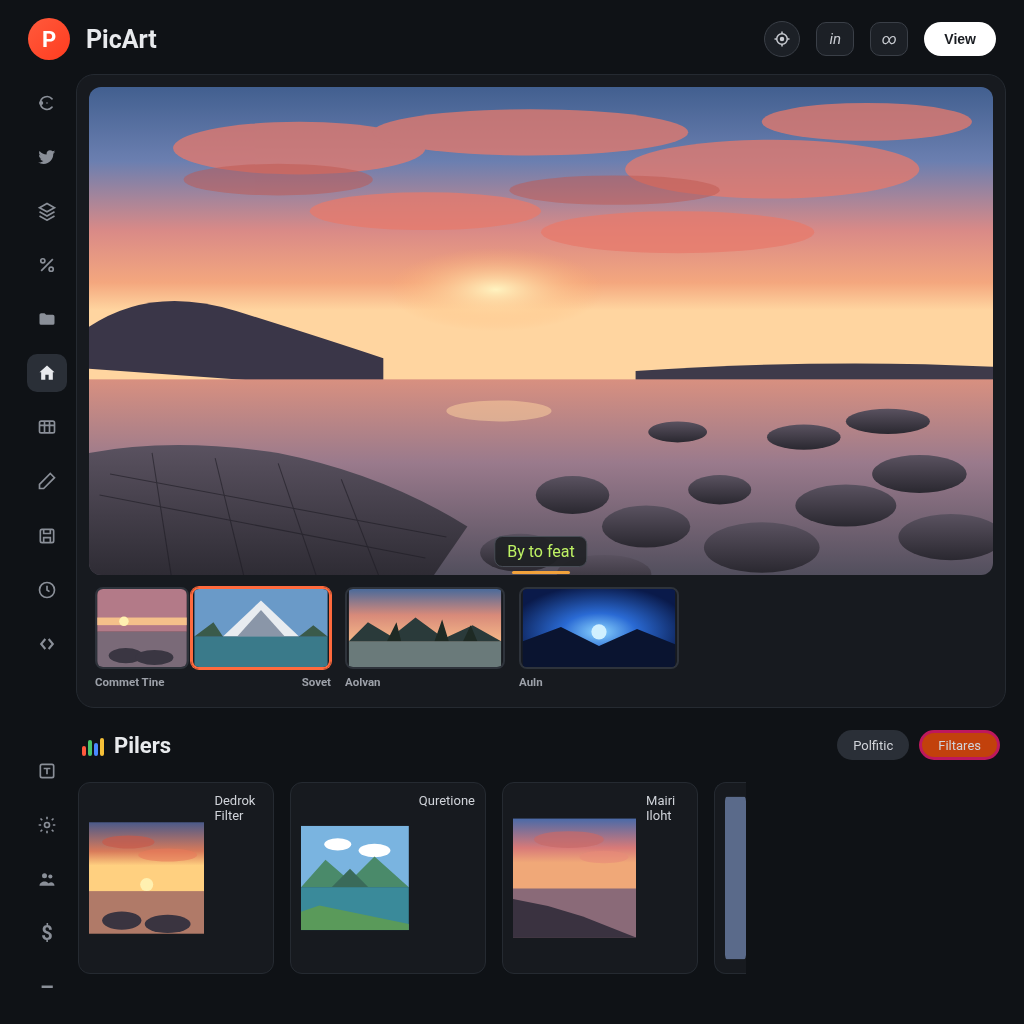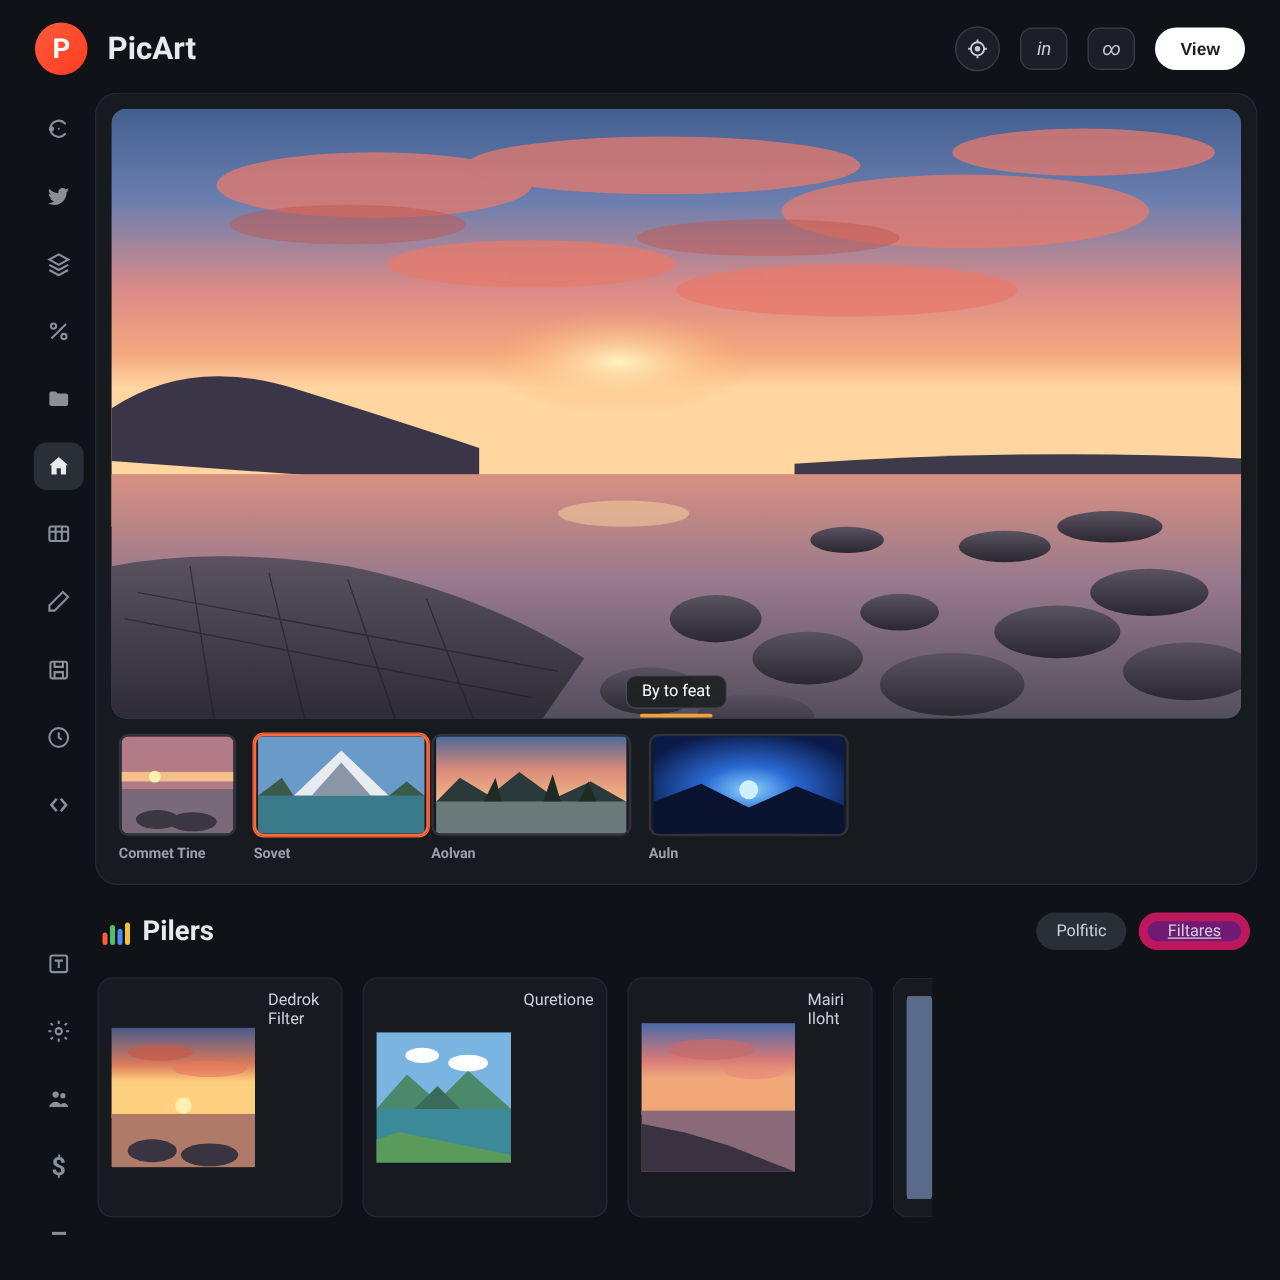--- a/index.html
+++ b/index.html
@@ -65,61 +65,61 @@
 }
 .canvas-frame {
   height: 488px; border-radius: 12px; position: relative; overflow: hidden;
 }
 .main-image { width: 100%; height: 100%; display: block; }
 .caption-pill {
   position: absolute; bottom: 8px; left: 50%; transform: translateX(-50%);
   background: rgba(30,32,36,0.9);
   border: 1px solid #474c55;
   border-radius: 8px; padding: 5px 12px;
-  font-size: 13px; color: #ffffff;
+  font-size: 16px; color: #bef264;
 }
 .caption-underline {
   position:absolute; bottom:1px; left:50%; transform:translateX(-50%);
   width:58px; height:3px; background:#f2a23c; border-radius:2px;
 }
 
 
 .thumbs { display: flex; gap: 14px; padding: 2px 6px 6px 6px; }
 .thumb {
   width: 94px; display: flex; flex-direction: column; gap: 6px;
 }
 .thumb .frame {
   width: 94px; height: 82px; border-radius: 8px;
   border: 2px solid #2e333b; overflow: hidden; position: relative;
 }
 .thumb.wide .frame { width: 160px; }
 .thumb.wide { width: 160px; }
 .thumb.wider .frame { width: 140px; }
-.thumb.wider { width: 128px; }
+.thumb.wider { width: 128px; align-items: flex-end; }
 .thumb.selected .frame { border-color: #ff6a3d; box-shadow: 0 0 0 1px #ff6a3d; }
 .thumb .frame.cut { border-radius: 8px 0 0 8px; }
 .thumb-label { font-size: 11.5px; color: #9da1a9; font-weight: bold; }
 
 
 .filters-header {
   display: flex; align-items: center; gap: 10px; padding: 0 6px;
 }
 .filters-icon {
   width: 22px; height: 22px;
   display:flex; align-items:flex-end; gap:2px;
 }
 .filters-icon span{ width:4px; border-radius:2px;}
 .filters-title { font-size: 22px; font-weight: 700; flex: 1; }
 .pill-btn {
   height: 30px; padding: 0 16px; border-radius: 15px;
   display: flex; align-items: center; justify-content: center;
   font-size: 13px;
 }
 .pill-btn.filled { background: #2a2f37; color: #d0d3d9; }
-.pill-btn.out { background: #701a75; border: 7px solid #be185d; color: #d0d3d9; text-decoration: underline; }
+.pill-btn.out { background: #c2410c; border: 3px solid #be185d; color: #d0d3d9; }
 
 .filter-grid { display: flex; gap: 16px; padding: 0 2px; }
 .filter-card {
   width: 196px;
   background: #171a1f;
   border: 1px solid #252a31;
   border-radius: 12px; padding: 10px;
   display: flex; flex-direction: row; gap: 10px;
 }
 .filter-card .img {

